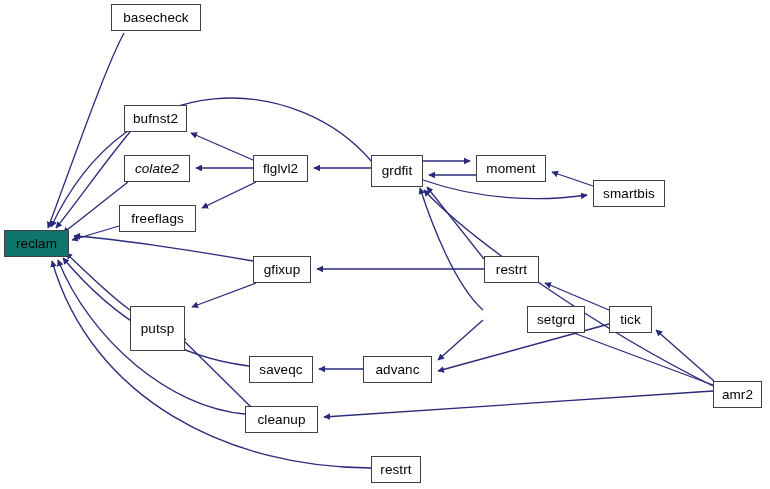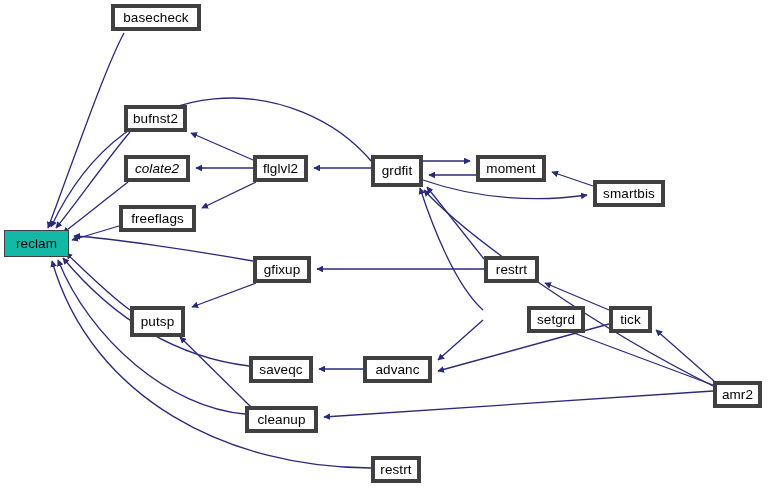--- a/index.html
+++ b/index.html
@@ -14,34 +14,34 @@
   }
   #edges{
     position:absolute;
     left:0;top:0;
     width:770px;height:489px;
     pointer-events:none;
   }
   .node{
     position:absolute;
     box-sizing:border-box;
-    border:4px solid #404040;
+    border:1px solid #404040;
     background:#ffffff;
     color:#000000;
     font-size:13.5px;
     line-height:1;
     display:flex;
     align-items:center;
     justify-content:center;
     white-space:nowrap;
     letter-spacing:0.1px;
     z-index:5;
   }
   .node.focus{
-    background:#14b8a6;
+    background:#0f766e;
     border:1px solid #404040;
   }
 </style>
 </head>
 <body>
 
 <div id="graph">
 
   <svg id="edges" viewBox="0 0 770 489" xmlns="http://www.w3.org/2000/svg">
     <defs>
@@ -111,21 +111,21 @@
       </div>
       <div class="node" style="left: 593px; top: 180px; width: 72px; height: 27px;">
         <span>smartbis</span>
       </div>
       <div class="node" style="left: 253px; top: 256px; width: 58px; height: 27px;">
         <span>gfixup</span>
       </div>
       <div class="node" style="left: 484px; top: 256px; width: 55px; height: 27px;">
         <span>restrt</span>
       </div>
-      <div class="node" style="left: 130px; top: 306px; width: 55px; height: 31px;">
+      <div class="node" style="left: 130px; top: 306px; width: 55px; height: 45px;">
         <span>putsp</span>
       </div>
       <div class="node" style="left: 483px; top: 306px; width: 58px; height: 27px; margin-left: 44px;">
         <span>setgrd</span>
       </div>
       <div class="node" style="left: 609px; top: 306px; width: 43px; height: 27px;">
         <span>tick</span>
       </div>
       <div class="node" style="left: 249px; top: 356px; width: 64px; height: 27px;">
         <span>saveqc</span>

